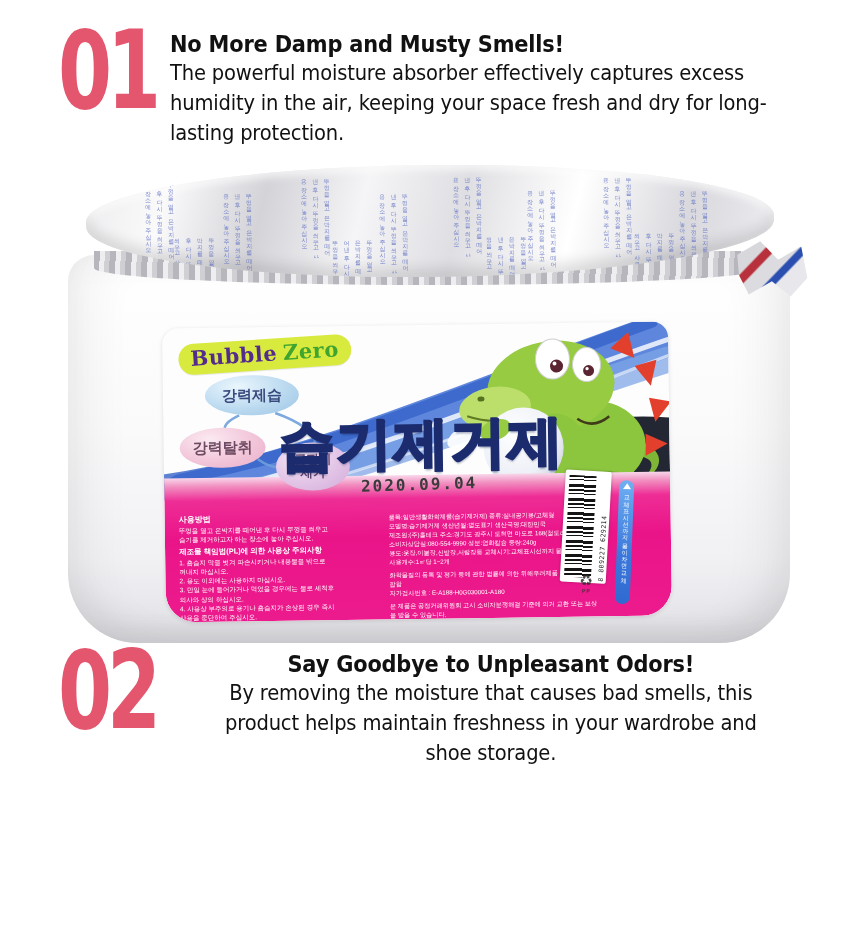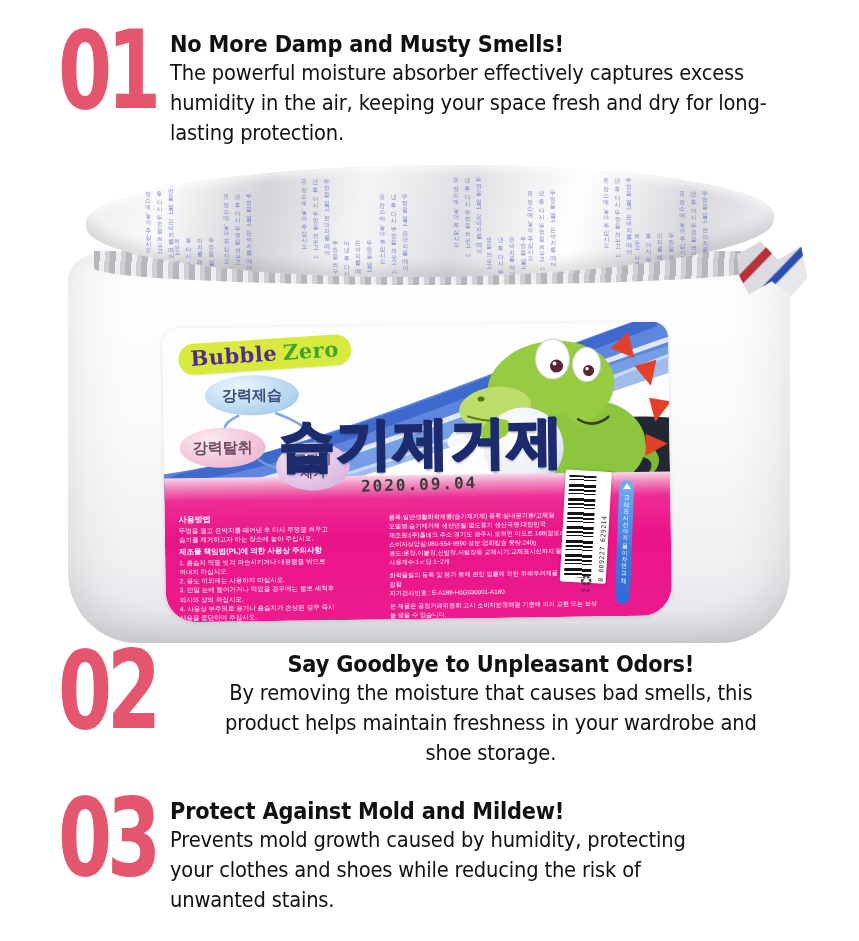--- a/index.html
+++ b/index.html
@@ -252,23 +252,14 @@
   <section class="feature" style="top:645px;text-align:center;">
     <div class="num">02</div>
     <div class="ftext">
       <h2>Say Goodbye to Unpleasant Odors!</h2>
       <p>By removing the moisture that causes bad smells, this
 product helps maintain freshness in your wardrobe and
 shoe storage.</p>
     </div>
   </section>
 
-  <section class="feature" style="top:792px;">
-    <div class="num">03</div>
-    <div class="ftext">
-      <h2>Protect Against Mold and Mildew!</h2>
-      <p>Prevents mold growth caused by humidity, protecting
-your clothes and shoes while reducing the risk of
-unwanted stains.</p>
-    </div>
-  </section>
 
 </div>
 
 </body></html>

